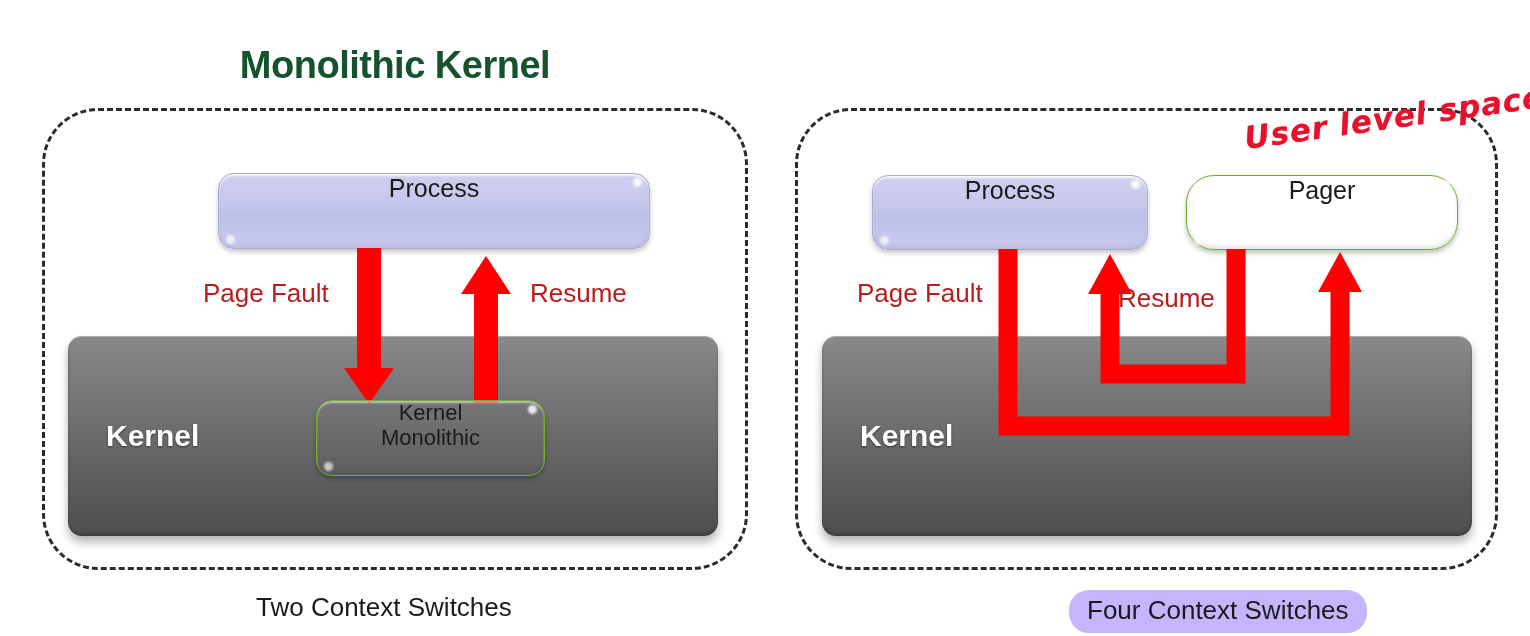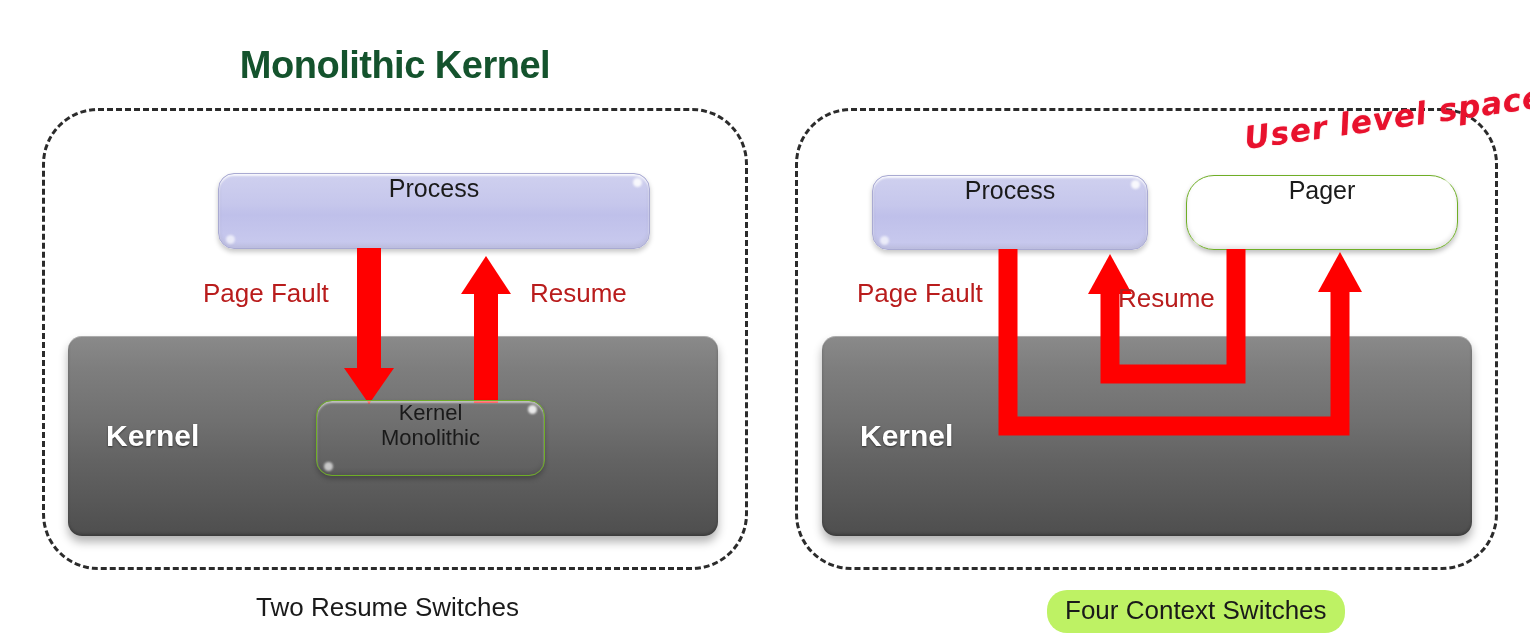--- a/index.html
+++ b/index.html
@@ -143,24 +143,24 @@
 
   
   .caption {
     position: absolute;
     font-size: 26px;
     color: #1a1a1a;
     white-space: nowrap;
   }
   #cap-mono { left: 256px; top: 592px; }
   #cap-micro {
-    left: 1047px; top: 590px;
+    left: 1069px; top: 590px;
     padding: 5px 18px 7px 18px;
     border-radius: 20px;
-    background: #bef264;
+    background: #c4b5fd;
   }
 
   
   #handwriting {
     position: absolute;
     left: 1247px;
     top: 120px;
     color: #e8112d;
     font-size: 31px;
     font-weight: bold;
@@ -243,16 +243,16 @@
     </g>
   </svg>
 
   <div class="edge-label" id="lbl-pf-mono">Page Fault</div>
   <div class="edge-label" id="lbl-res-mono">Resume</div>
   <div class="edge-label" id="lbl-pf-micro">Page Fault</div>
   <div class="edge-label" id="lbl-res-micro">Resume</div>
 
   <div id="handwriting">User level space</div>
 
-  <div class="caption" id="cap-mono">Two Resume Switches</div>
+  <div class="caption" id="cap-mono">Two Context Switches</div>
   <div class="caption" id="cap-micro">Four Context Switches</div>
 
 </div>
 
 </body></html>

